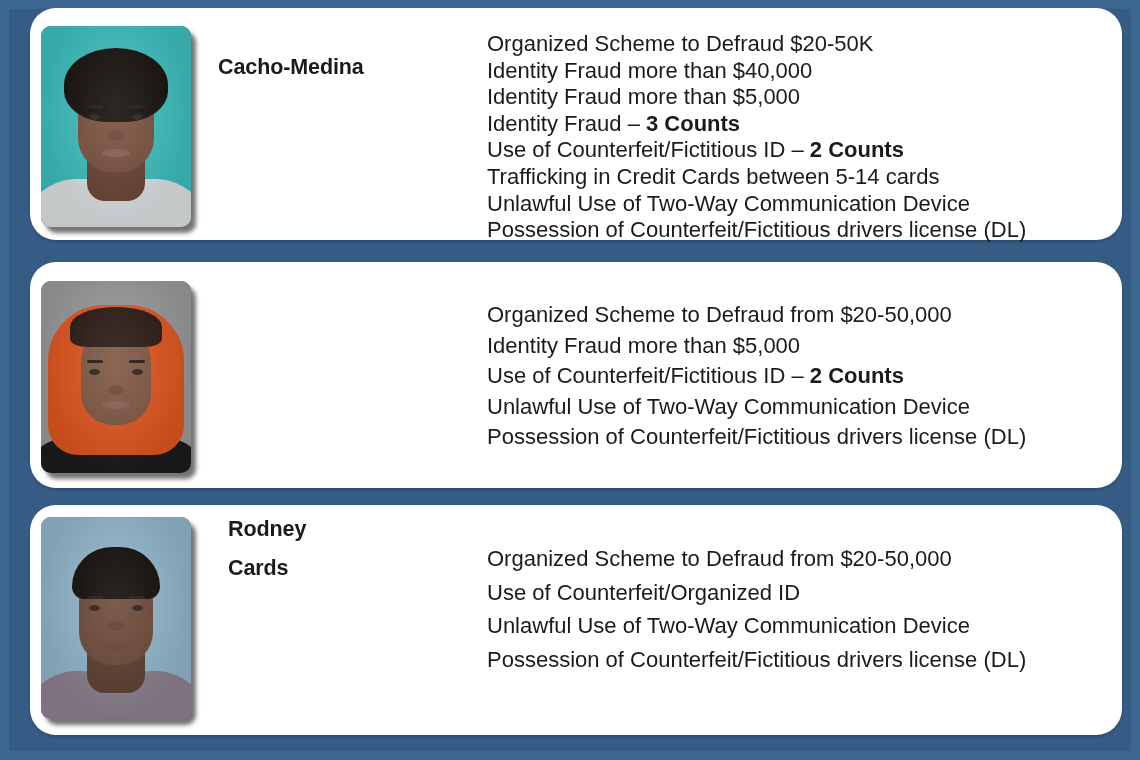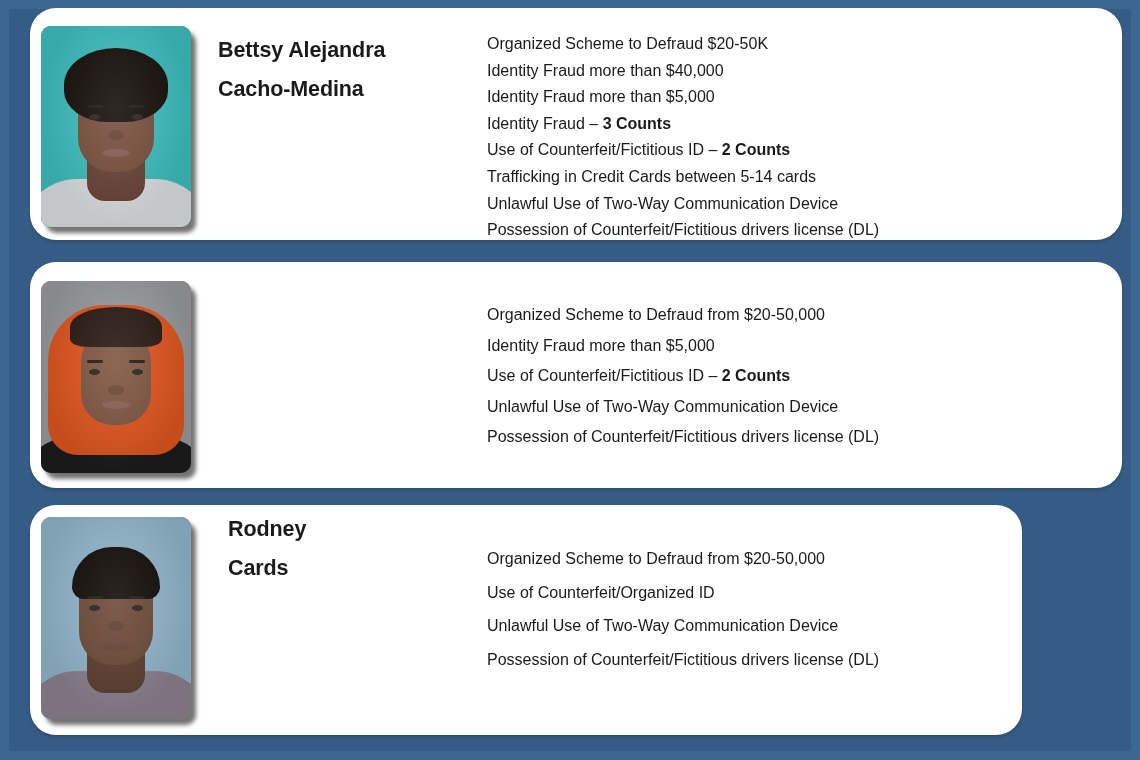--- a/index.html
+++ b/index.html
@@ -34,21 +34,21 @@
     position: absolute;
     background: #ffffff;
     border-radius: 26px;
     display: flex;
     align-items: flex-start;
     box-sizing: border-box;
     box-shadow: 0 2px 3px rgba(0,0,0,0.18);
   }
   #card-0 { left: 30px;  top: 8px;   width: 1092px; height: 232px; }
   #card-1 { left: 30px;  top: 262px; width: 1092px; height: 226px; }
-  #card-2 { left: 30px;  top: 505px; width: 992px; height: 230px; }
+  #card-2 { left: 30px;  top: 505px; width: 1092px; height: 230px; }
 
   .photo-wrap {
     position: absolute;
     width: 148px;
     height: 198px;
     border-radius: 10px;
     box-shadow: 5px 6px 4px rgba(0,0,0,0.55);
     overflow: hidden;
     background: #555;
   }
@@ -149,21 +149,21 @@
   #card-0 .name-block { left: 188px; top: 32px; }
   #card-1 .name-block { left: 190px; top: 22px; }
   #card-2 .name-block { left: 198px; top: 14px; }
 
   .name-line-1 { display:block; }
   .name-line-2 { display:block; margin-top: 17px; }
 
   .charges {
     position: absolute;
     color: #1a1a1a;
-    font-size: 16px;
+    font-size: 22px;
   }
   #card-0 .charges { left: 457px; top: 23px; line-height: 26.6px; }
   #card-1 .charges { left: 457px; top: 38px; line-height: 30.5px; }
   #card-2 .charges { left: 457px; top: 37px; line-height: 33.5px; }
 
   .charge { white-space: nowrap; }
   .charge b { font-weight: bold; }
 </style>
 </head>
 <body>
@@ -183,21 +183,20 @@
         <div class="brow l"></div>
         <div class="brow r"></div>
         <div class="eye l"></div>
         <div class="eye r"></div>
         <div class="nose"></div>
         <div class="mouth"></div>
         <div class="face-shade"></div>
       </div>
     </div>
     <div class="name-block">
-      <span class="name-line-1">Bettsy Alejandra</span>
       <span class="name-line-2">Cacho-Medina</span>
     </div>
     <div class="charges">
         <div class="charge">Organized Scheme to Defraud $20-50K</div>
         <div class="charge">Identity Fraud more than $40,000</div>
         <div class="charge">Identity Fraud more than $5,000</div>
         <div class="charge">Identity Fraud  – <b>3 Counts</b></div>
         <div class="charge">Use of Counterfeit/Fictitious ID – <b>2 Counts</b></div>
         <div class="charge">Trafficking in Credit Cards between 5-14 cards</div>
         <div class="charge">Unlawful Use of Two-Way Communication Device</div>

